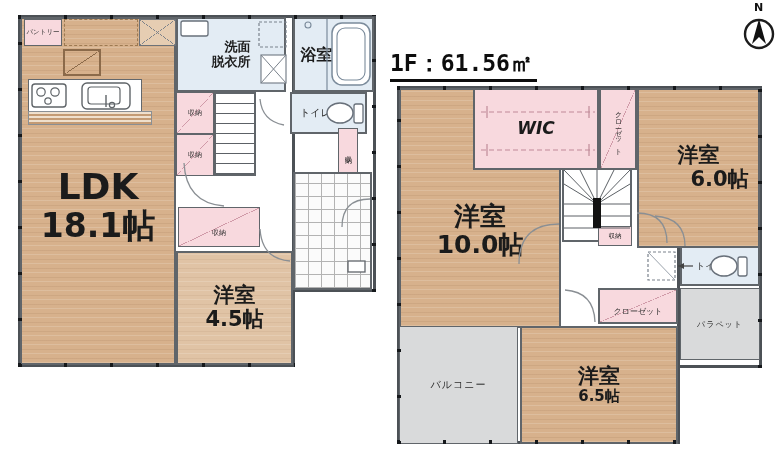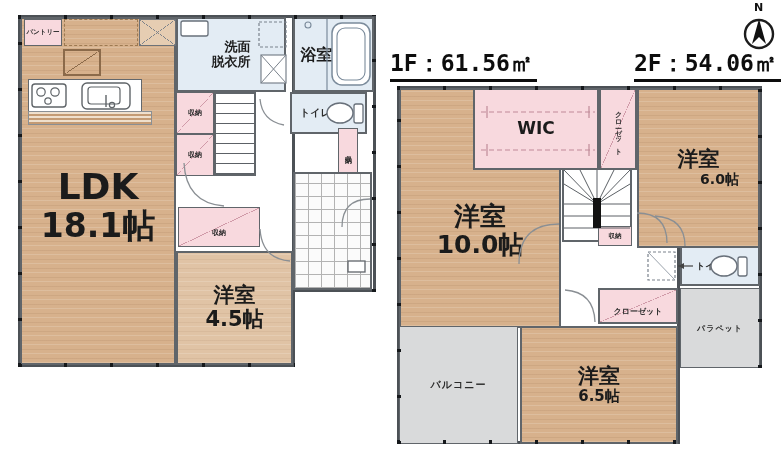--- a/index.html
+++ b/index.html
@@ -22,39 +22,38 @@
         background-image:repeating-linear-gradient(90deg,#b3b3b3 0 1px,transparent 1px 13px),
                          repeating-linear-gradient(0deg,#b3b3b3 0 1px,transparent 1px 13px);}
   .stairs{background:#fff;background-image:repeating-linear-gradient(180deg,transparent 0 9px,#5c6166 9px 10px);}
   .diag{background-image:linear-gradient(to bottom right,transparent 49.4%,#d09aa8 49.4%,#d09aa8 50.6%,transparent 50.6%);}
   .xdiag{background-image:linear-gradient(to bottom right,transparent 49.2%,#7c828a 49.2%,#7c828a 50.8%,transparent 50.8%),
                           linear-gradient(to top right,transparent 49.2%,#7c828a 49.2%,#7c828a 50.8%,transparent 50.8%);}
   .stripe{background:repeating-linear-gradient(0deg,#c49b74 0 2px,#efe0cd 2px 4px);border:1px solid #8a8f94;}
   
   .lbl{line-height:1.12;text-align:right;font-weight:bold;color:#1b1b1b;}
   .pre{white-space:pre-line;}
-  .small{font-weight:700;color:#2c2c2c;}
+  .small{font-weight:400;color:#2c2c2c;}
   .vert{writing-mode:vertical-rl;text-orientation:upright;letter-spacing:1px;}
   
   .hx{position:absolute;height:4px;background:repeating-linear-gradient(90deg,#15181b 0 3px,transparent 3px 46px);}
   .hy{position:absolute;width:4px;background:repeating-linear-gradient(0deg,#15181b 0 3px,transparent 3px 46px);}
   
   .feature-box{position:absolute;left:487px;top:7px;width:258px;height:42px;border:2px solid #000;
                padding:2px 8px 0 10px;font-size:14px;font-weight:600;line-height:19px;color:#111;}
   .area-label{position:absolute;font-weight:bold;font-size:23px;color:#0d0d0d;
               border-bottom:3px solid #0d0d0d;padding:0 4px 0 0;font-family:"DejaVu Sans Mono","DejaVu Sans",sans-serif;text-align:right;}
   svg{position:absolute;left:0;top:0;overflow:visible;}
 </style>
 </head>
 <body>
 
 <div id="canvas">
 
   <div class="area-label" style="left:390px;top:48px;">1F：61.56㎡</div>
-  <div class="area-label" style="left:634px;top:48px;">2F：54.06㎡</div>
 
   <div class="abs" style="left:736px;top:2px;width:48px;height:52px;">
     <svg width="48" height="52" viewBox="0 0 48 52">
       <circle cx="23" cy="32" r="14" fill="#fff" stroke="#1c1c1c" stroke-width="2.4"></circle>
       <polygon points="23,17 30,42 23,35 16,42" fill="#111"></polygon>
     </svg>
     <div class="abs" style="left:18px;top:-1px;font-size:11px;font-weight:bold;color:#111;">N</div>
   </div>
 
   <div class="abs" style="left:18px;top:15px;width:358px;height:352px;">
@@ -161,47 +160,47 @@
   <div class="abs" style="left:397px;top:86px;width:365px;height:358px;">
     <div class="slab" style="left:0;top:0;width:365px;height:282px;"></div>
     <div class="slab" style="left:0;top:0;width:283px;height:358px;"></div>
 
     <div class="room wood" style="left:2px;top:2px;width:162px;height:240px;padding-top:45px;">
       <div class="lbl" style="font-size:26px;">洋室</div>
       <div class="lbl" style="font-size:25px;">10.0帖</div>
     </div>
 
     <div class="room pink" style="left:76px;top:2px;width:126px;height:82px;">
-      <div class="lbl" style="font-size:17px;">WIC</div>
+      <div class="lbl" style="font-size:17px;font-style:italic;">WIC</div>
     </div>
 
     <div class="room pink diag" style="left:202px;top:2px;width:38px;height:82px;">
       <div class="small vert" style="font-size:7px;">クローゼット</div>
     </div>
 
     <div class="room wood" style="left:240px;top:2px;width:123px;height:160px;">
       <div class="lbl" style="font-size:21px;">洋室</div>
-      <div class="lbl" style="font-size:14px;margin-left:42px;">6.0帖</div>
+      <div class="lbl" style="font-size:21px;margin-left:42px;">6.0帖</div>
     </div>
 
     <div class="abs" style="left:165px;top:82px;width:70px;height:74px;background:#fff;border:2px solid #60656a;"></div>
 
     <div class="room pink" style="left:201px;top:140px;width:34px;height:20px;border-width:1.5px;">
       <div class="small" style="font-size:6.5px;">収納</div>
     </div>
 
     <div class="room blue" style="left:283px;top:160px;width:80px;height:40px;justify-content:flex-start;flex-direction:row;padding-left:14px;">
       <div class="small" style="font-size:9px;">トイレ</div>
     </div>
 
     <div class="room pink diag" style="left:201px;top:202px;width:80px;height:36px;">
       <div class="small" style="font-size:8px;margin-top:10px;">クローゼット</div>
     </div>
 
-    <div class="room gray" style="left:283px;top:202px;width:80px;height:80px;border-width:1.5px;">
+    <div class="room gray" style="left:283px;top:202px;width:80px;height:72px;border-width:1.5px;">
       <div class="small" style="font-size:8px;letter-spacing:1px;">パラペット</div>
     </div>
 
     <div class="room wood" style="left:123px;top:240px;width:158px;height:118px;">
       <div class="lbl" style="font-size:21px;">洋室</div>
       <div class="lbl" style="font-size:15px;">6.5帖</div>
     </div>
 
     <div class="room gray" style="left:2px;top:240px;width:119px;height:118px;border-width:1.5px;">
       <div class="small" style="font-size:10px;letter-spacing:1px;">バルコニー</div>

